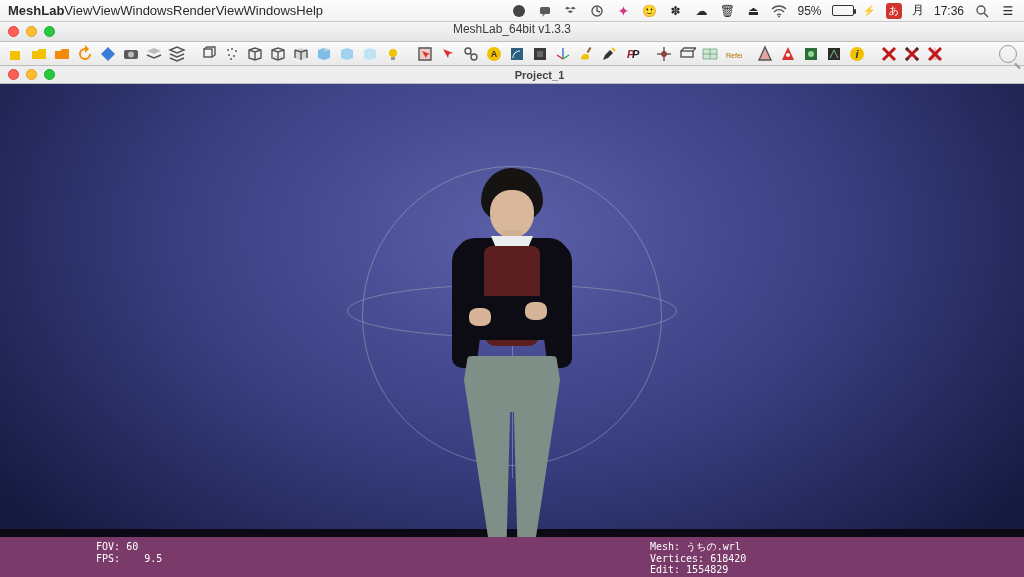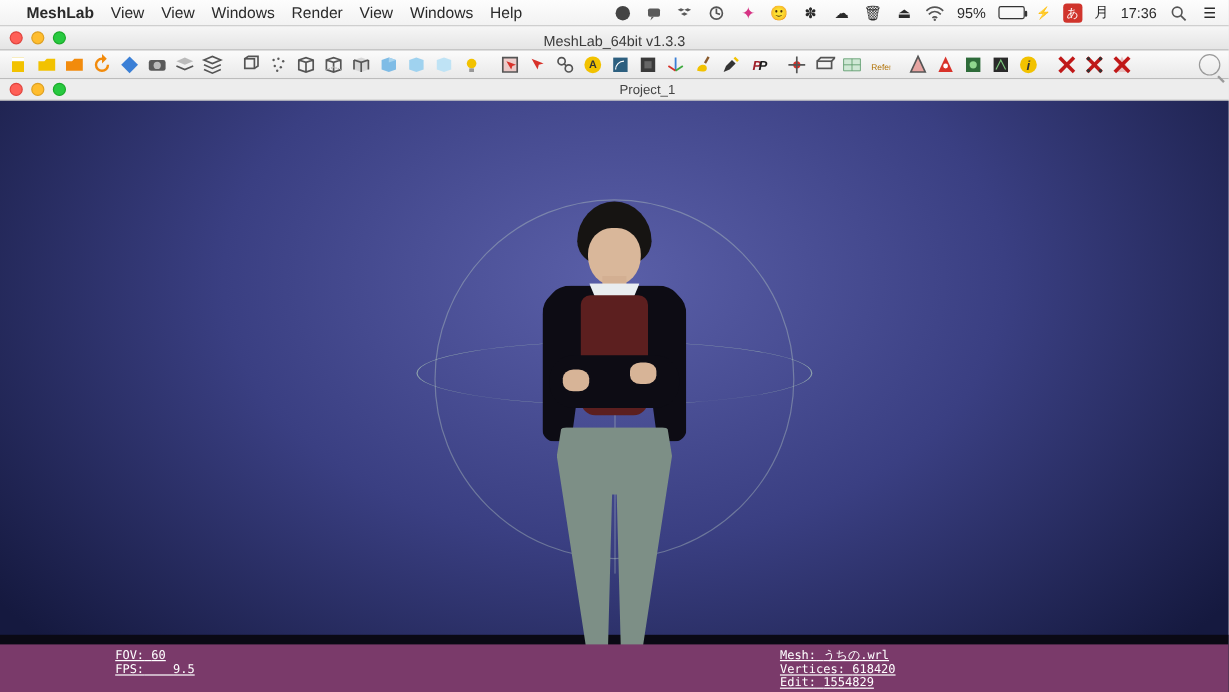--- a/index.html
+++ b/index.html
@@ -15,41 +15,41 @@
   
   .mac-menubar {
     height: 22px;
     background: linear-gradient(#fdfdfd, #f2f2f2);
     border-bottom: 1px solid #c9c9c9;
     display: flex; align-items: center;
     padding: 0 8px;
     font-size: 13px;
     color: #2a2a2a;
   }
-  .mac-menubar .left { display: flex; align-items: center; gap: 14px; }
+  .mac-menubar .left { display: flex; align-items: center; }
   .mac-menubar .app { font-weight: 700; }
   .mac-menubar .right { margin-left: auto; display: flex; align-items: center; gap: 10px; font-size: 12px; }
   .mac-menubar .apple { font-size: 15px; }
   .mac-menubar .mi { cursor: default; }
   .status-icon { display:inline-flex; align-items:center; justify-content:center; width:16px; height:16px; }
   .battery {
     width: 22px; height: 11px; border: 1px solid #333; border-radius: 2px; position: relative;
   }
   .battery::after { content:""; position:absolute; right:-3px; top:3px; width:2px; height:5px; background:#333; border-radius:1px;}
   .ime-badge {
     width:16px; height:16px; background:#d0342c; color:#fff; font-size:10px;
     display:flex; align-items:center; justify-content:center; border-radius:3px;
   }
 
   
   .doc-titlebar {
     height: 20px;
     background: linear-gradient(#f6f6f6, #e5e5e5);
     border-bottom: 1px solid #bdbdbd;
-    display:flex; align-items:flex-end;
+    display:flex; align-items:flex-start;
     position:relative;
   }
   .traffic-lights { position:absolute; left:8px; top:4px; display:flex; gap:7px; }
   .tl { width:11px; height:11px; border-radius:50%; }
   .tl.red { background:#ff5f57; border:1px solid #e0443e; }
   .tl.yel { background:#ffbd2e; border:1px solid #dea123; }
   .tl.grn { background:#28c940; border:1px solid #1aab29; }
   .doc-titlebar .title { margin:0 auto; font-size:12px; color:#3a3a3a; }
 
   
@@ -75,21 +75,21 @@
   .mag::after{content:"";position:absolute;right:-5px;bottom:-5px;width:7px;height:2px;background:#9a9a9a;transform:rotate(45deg);}
 
   
   .tabstrip {
     height: 18px;
     background: #ededed;
     border-bottom:1px solid #bdbdbd;
     display:flex; align-items:center;
   }
   .tabstrip .tlights { display:flex; gap:7px; margin-left:8px; }
-  .tabstrip .tname { margin:0 auto; font-size:11px; color:#444; }
+  .tabstrip .tname { margin:0 auto; font-size:11px; color:#444;font-weight:bold; }
 
   
   .viewport {
     position: relative;
     height: calc(577px - 22px - 20px - 24px - 18px);
     background: radial-gradient(ellipse at 50% 30%, #5a5fa8 0%, #3a3f82 45%, #15193f 90%);
     overflow:hidden;
   }
   .ground {
     position:absolute; left:0; right:0; bottom:0; height:48px;
@@ -159,21 +159,20 @@
   }
   .shoe-l { position:absolute; top:380px; left:34px; width:40px; height:26px; background:#1b2626; border-radius:40% 55% 20% 20%; }
   .shoe-r { position:absolute; top:380px; left:78px; width:40px; height:26px; background:#1b2626; border-radius:55% 40% 20% 20%; }
 
   
   .status {
     position:absolute; left:0; right:0; bottom:0; height:40px;
     background:#7a3a6a;
     color:#fff; font-size:10px; font-family: Menlo, monospace;
     display:flex;
-    text-decoration:underline;
   }
   .status .col { padding:4px 10px; white-space:pre; line-height:1.15; }
   .status .left { margin-left:86px; }
   .status .right { margin-left:auto; margin-right:auto; transform:translateX(100px); }
 
   
   .ic-yellow { fill:#f2c200; }
   .ic-orange { fill:#f28b0c; }
   .ic-red { fill:#d8322a; }
   .ic-blue { fill:#3a7fd6; }

